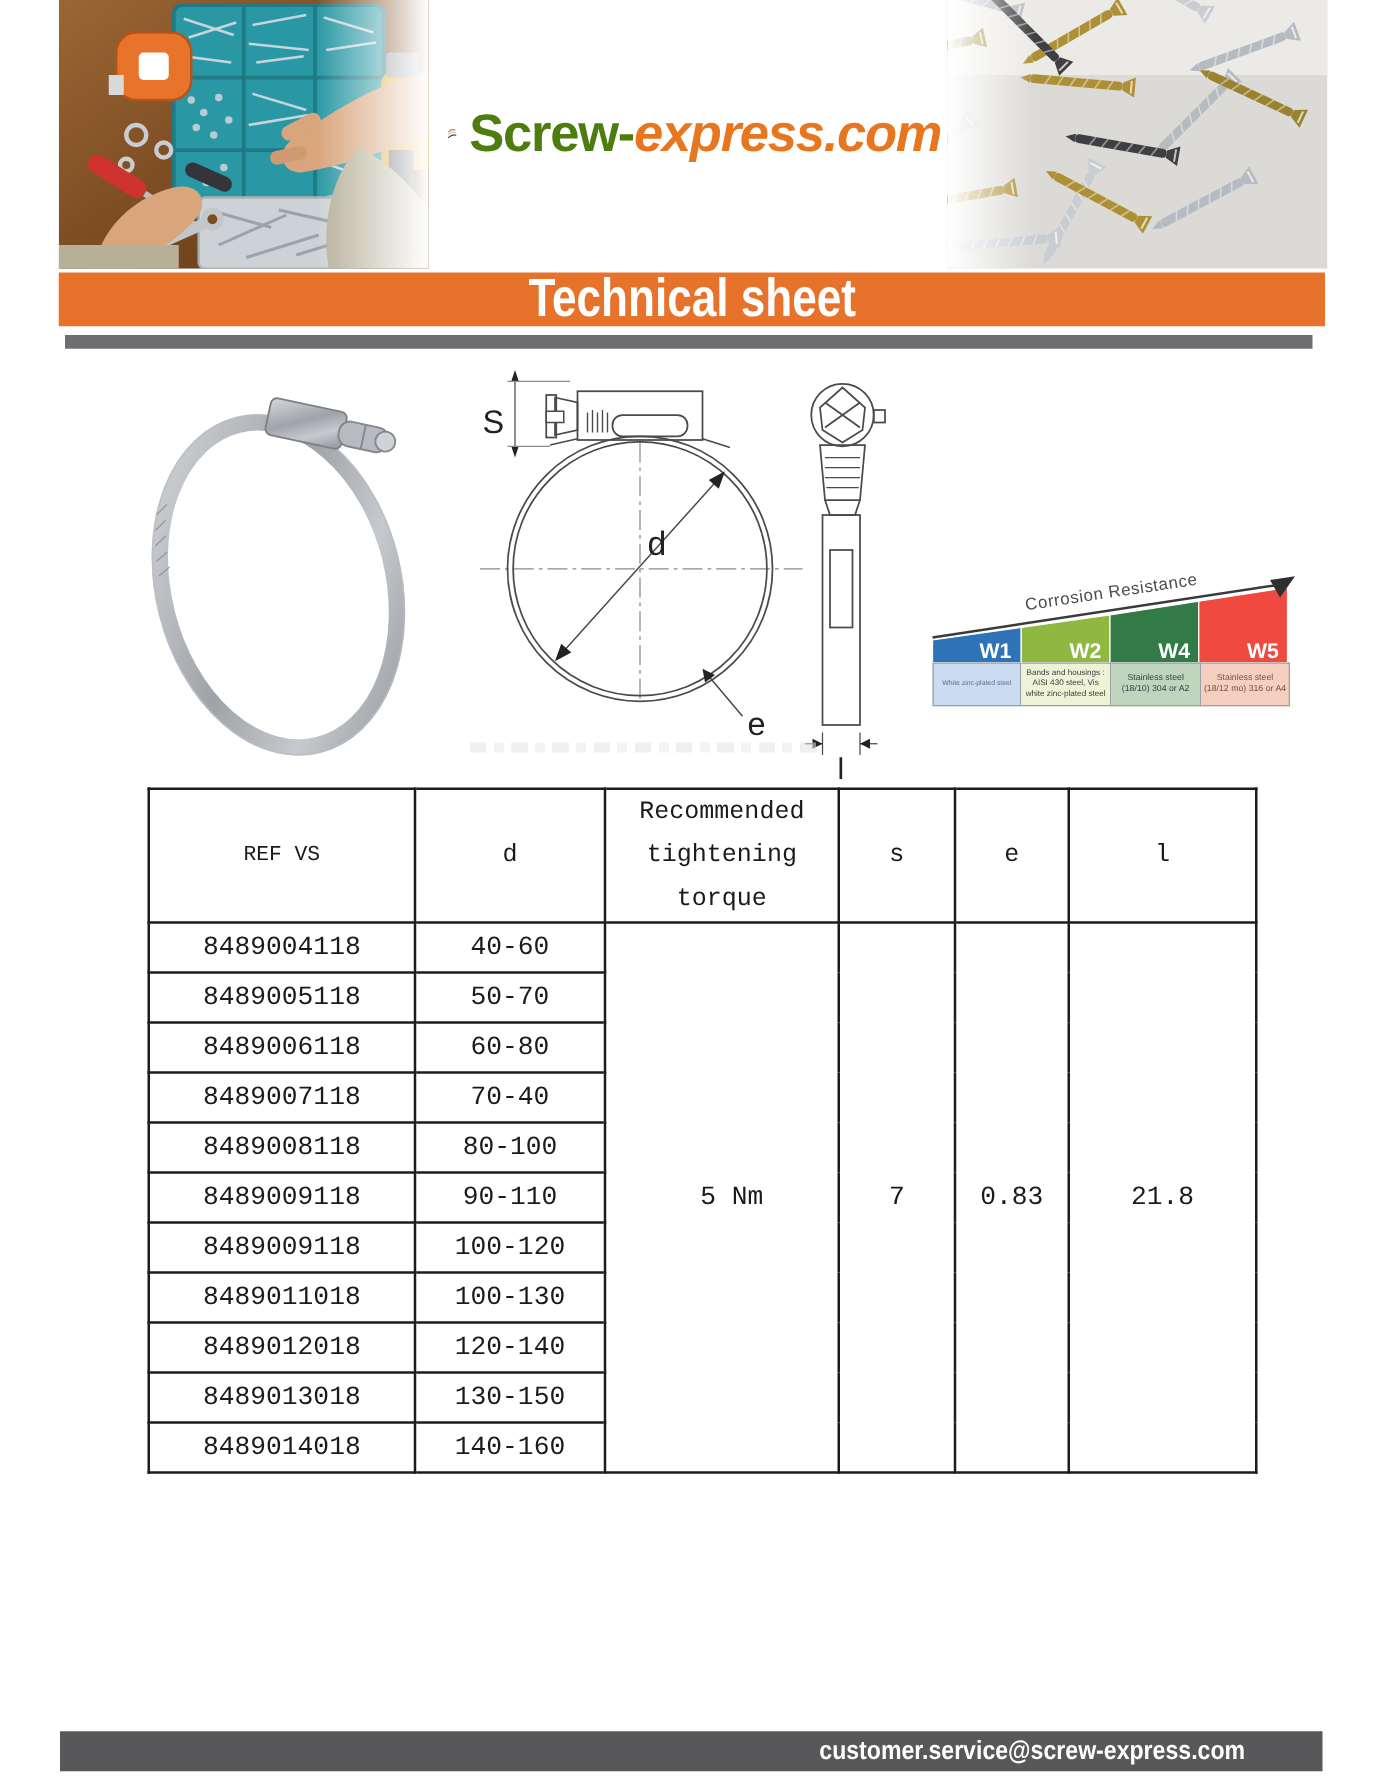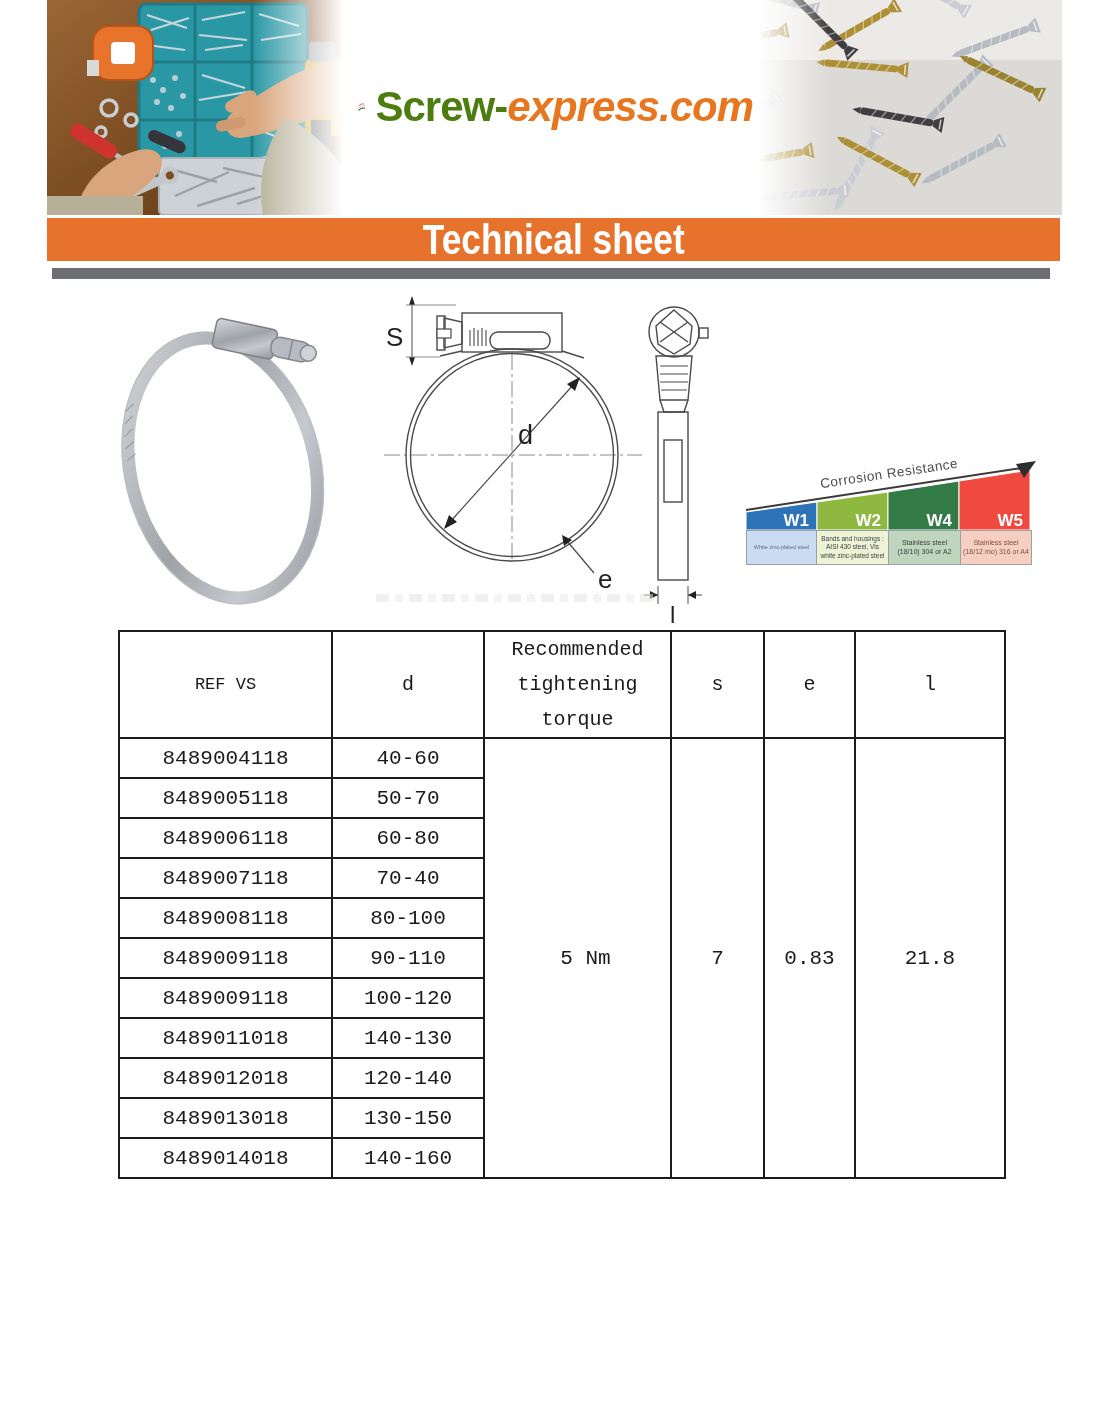--- a/index.html
+++ b/index.html
@@ -413,31 +413,34 @@
       <tr>
           <td>8489009118</td>
           <td>90-110</td>
         </tr>
       <tr>
           <td>8489009118</td>
           <td>100-120</td>
         </tr>
       <tr>
           <td>8489011018</td>
-          <td>140-130</td>
+          <td>100-130</td>
         </tr>
       <tr>
           <td>8489012018</td>
           <td>120-140</td>
         </tr>
       <tr>
           <td>8489013018</td>
           <td>130-150</td>
         </tr>
       <tr>
           <td>8489014018</td>
           <td>140-160</td>
         </tr>
     </tbody>
   </table>
 
+  <div class="footer-bar">
+    <div class="footer-text">customer.service@screw-express.com</div>
+  </div>
 
 </div>
 
 </body></html>

